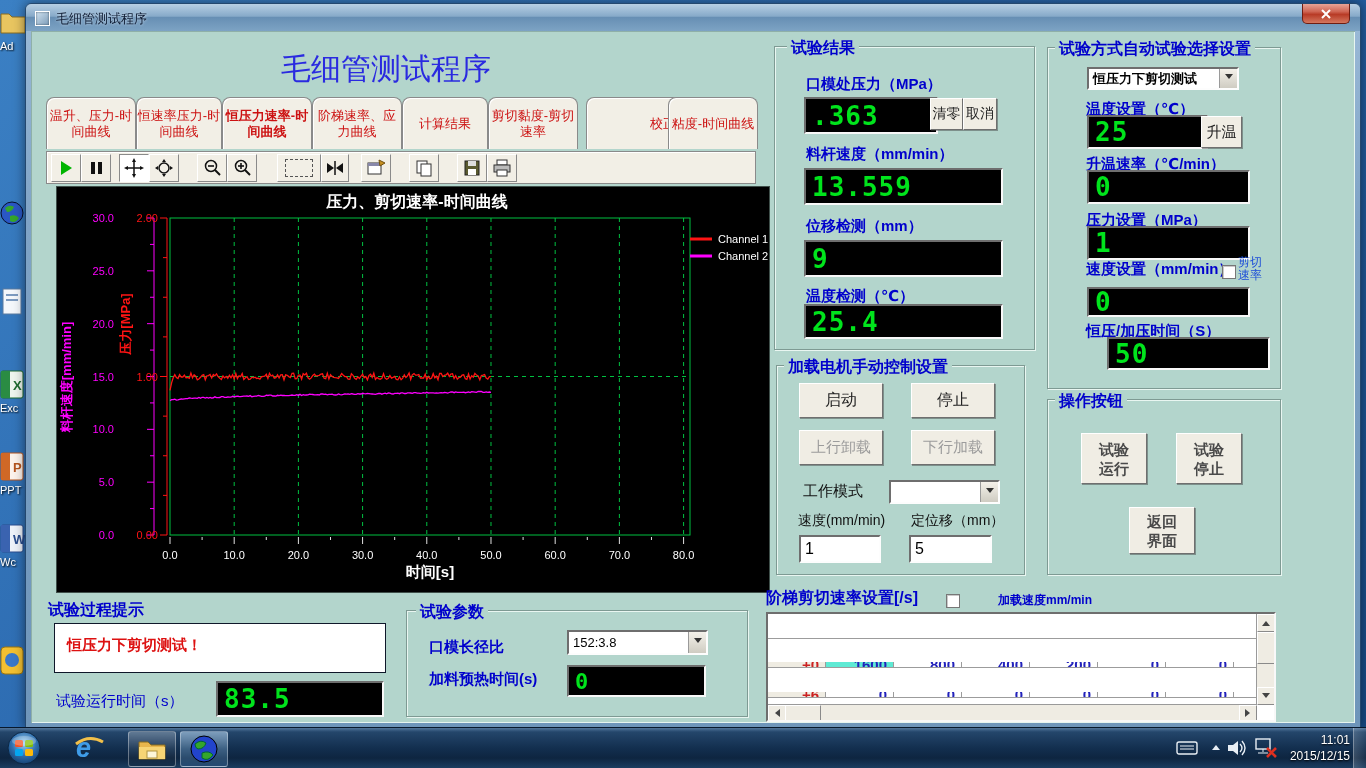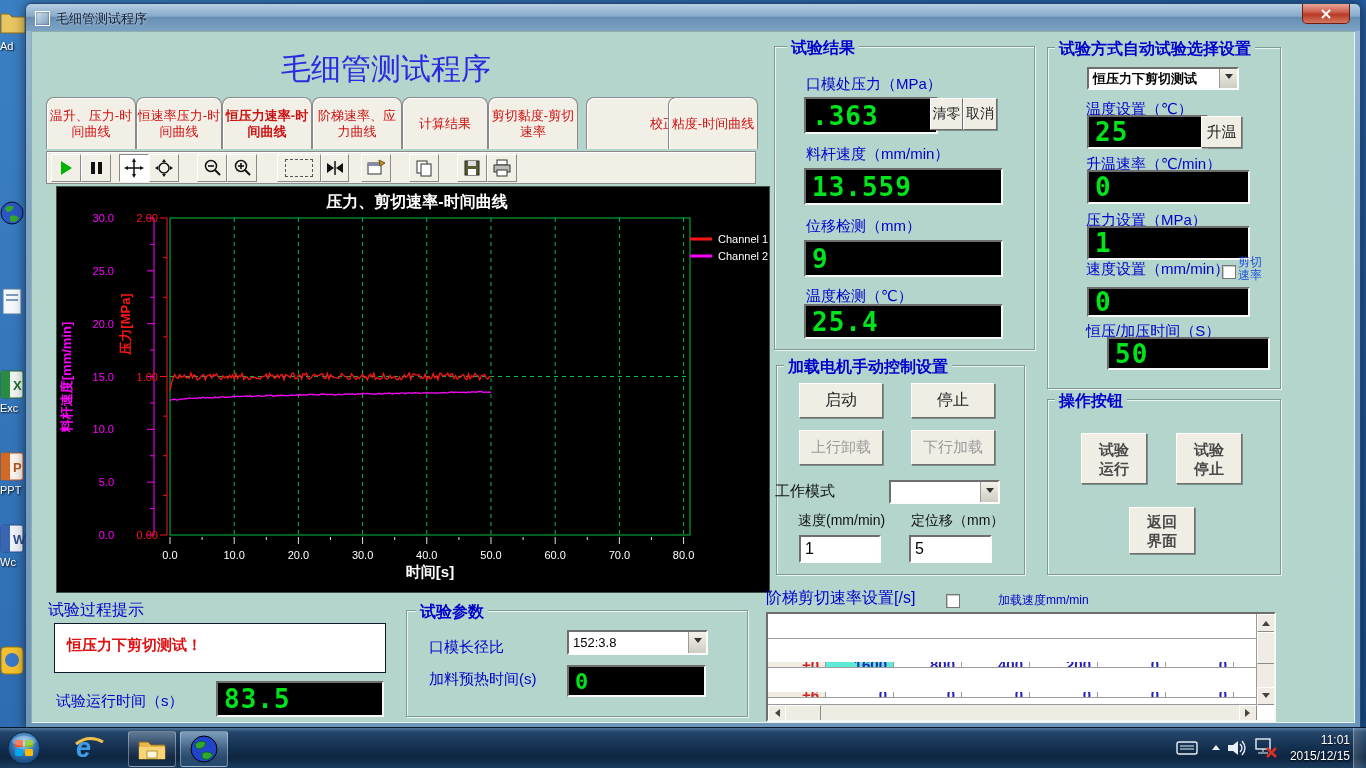--- a/index.html
+++ b/index.html
@@ -18,21 +18,21 @@
     border-radius:6px 6px 0 0;}
   #titlebar .ticon{position:absolute;left:9px;top:7px;width:13px;height:13px;border:1px solid #fff;
     background:linear-gradient(135deg,#cfe2f0,#7d9cb8);box-shadow:inset 0 0 2px #345;}
   #titlebar .ttext{position:absolute;left:30px;top:6px;font-size:13px;color:#0d1b33;text-shadow:0 0 3px #dce9f5;}
   #closebtn{position:absolute;right:10px;top:0;width:46px;height:19px;border:1px solid #6e1d12;border-top:none;
     border-radius:0 0 5px 5px;background:linear-gradient(180deg,#e8a396 0%,#cf6553 40%,#b83b26 55%,#d4775f 100%);
     display:flex;align-items:center;justify-content:center;cursor:pointer;}
   #client{position:absolute;left:5px;top:27px;right:5px;bottom:5px;background:#b3d5cc;
     box-shadow:inset 1px 1px 0 #8fb0a8, inset -1px -1px 0 #e7f5f0;}
   
-  .lbl{position:absolute;color:#0000cc;font-weight:normal;font-size:15px;white-space:nowrap;}
+  .lbl{position:absolute;color:#0000cc;font-weight:bold;font-size:15px;white-space:nowrap;}
   .group{position:absolute;border:1px solid #7e9a93;box-shadow:1px 1px 0 #e9f6f1, inset 1px 1px 0 #e9f6f1;}
   .glabel{position:absolute;color:#0000cc;font-weight:bold;font-size:16px;background:#b3d5cc;padding:0 4px;white-space:nowrap;z-index:2;}
   .led{position:absolute;background:#000;border:2px solid;border-color:#6e6e6e #f8f8f8 #f8f8f8 #6e6e6e;
     color:#00e41c;font-family:"DejaVu Sans Mono",monospace;font-weight:bold;font-size:26px;
     display:flex;align-items:center;padding-left:6px;letter-spacing:1px;overflow:hidden;}
   .btn3d{position:absolute;background:#f0ede4;border:1px solid;border-color:#ffffff #6f6f6f #6f6f6f #ffffff;
     box-shadow:1px 1px 0 rgba(60,60,60,.45);display:flex;align-items:center;justify-content:center;
     color:#222;font-size:14px;cursor:pointer;text-align:center;}
   .btn3d.dim{color:#9c9c9c;}
   .wrap2{width:34px;word-break:break-all;line-height:19px;font-size:15px;font-weight:bold;color:#4a4a4a;}
@@ -367,21 +367,21 @@
       <div class="led" style="left:773px;top:209px;width:189px;height:33px;">9</div>
       <div class="lbl" style="left:775px;top:256px;">温度检测（℃）</div>
       <div class="led" style="left:773px;top:273px;width:189px;height:31px;">25.4</div>
 
       <div class="group" style="left:745px;top:334px;width:247px;height:208px;"></div>
       <div class="glabel" style="left:753px;top:326px;">加载电机手动控制设置</div>
       <div class="btn3d" style="left:768px;top:352px;width:82px;height:33px;font-size:16px;">启动</div>
       <div class="btn3d" style="left:880px;top:352px;width:82px;height:33px;font-size:16px;">停止</div>
       <div class="btn3d dim" style="left:768px;top:399px;width:82px;height:33px;font-size:15px;">上行卸载</div>
       <div class="btn3d dim" style="left:880px;top:399px;width:82px;height:33px;font-size:15px;">下行加载</div>
-      <div class="lbl" style="left:744px;top:451px;font-weight:normal;color:#111;font-size:15px;">工作模式</div>
+      <div class="lbl" style="left:772px;top:451px;font-weight:normal;color:#111;font-size:15px;">工作模式</div>
       <div class="combo" style="left:858px;top:449px;width:103px;height:20px;">
         <span></span>
         <span class="arrow">
             <span class="tri-d" style="margin-top:0;"></span>
           </span>
       </div>
       <div class="lbl" style="left:767px;top:481px;font-weight:normal;color:#111;font-size:14px;">速度(mm/min)</div>
       <div class="lbl" style="left:880px;top:481px;font-weight:normal;color:#111;font-size:14px;">定位移（mm）</div>
       <input class="input" style="left: 768px; top: 504px; width: 82px; height: 28px;" value="1">
       <input class="input" style="left: 878px; top: 504px; width: 83px; height: 28px;" value="5">

